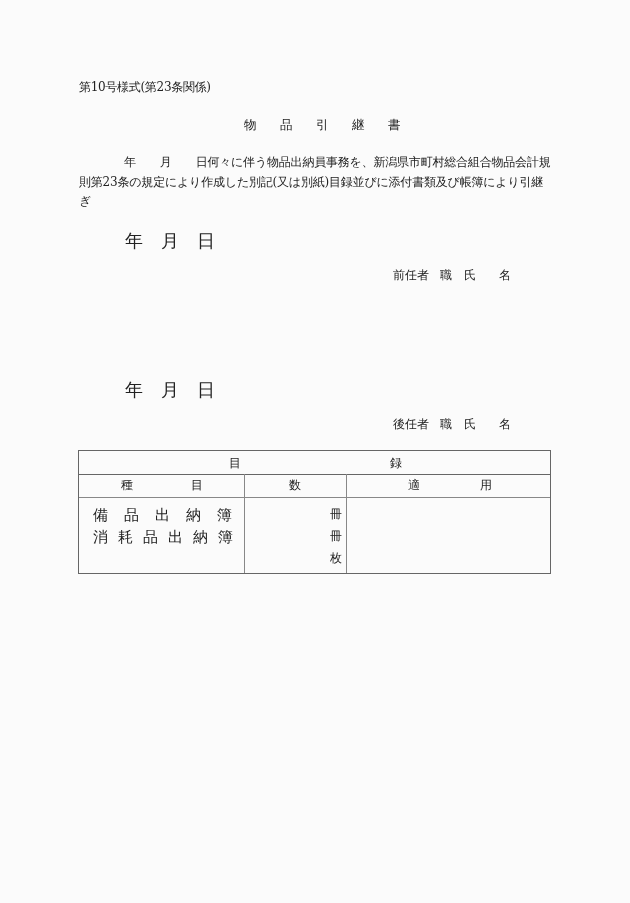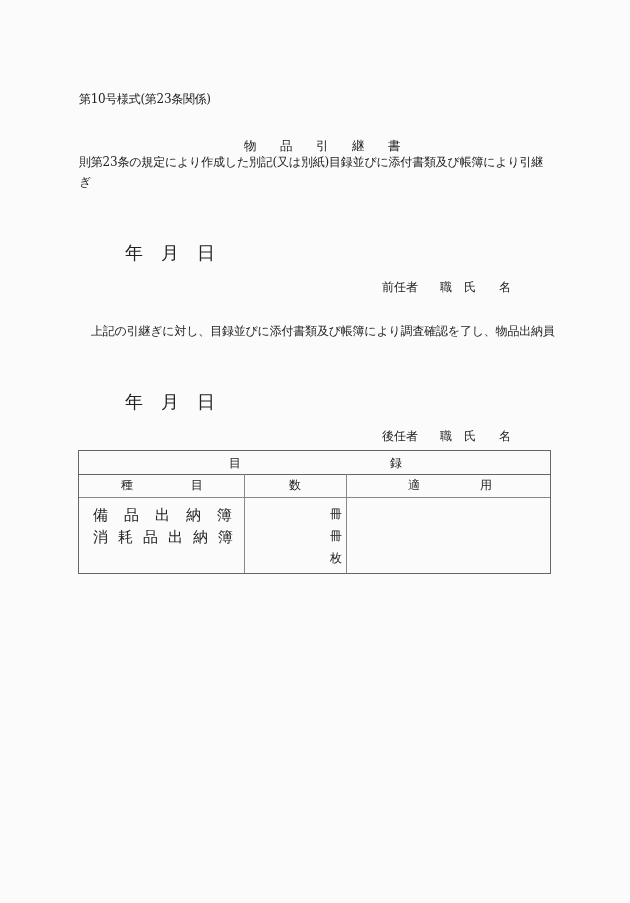--- a/index.html
+++ b/index.html
@@ -9,25 +9,25 @@
     }
     body {
       width: 630px;
       height: 903px;
       position: relative;
       overflow: hidden;
       font-family: "DejaVu Serif", "Liberation Serif", serif;
       color: #222;
       font-size: 12px;
     }
-    .abs { position: absolute; white-space: nowrap; line-height: 1; margin-top: 12px; }
+    .abs { position: absolute; white-space: nowrap; line-height: 1; }
 
     .form-no { left: 79px; top: 81px; font-size: 12px; letter-spacing: -0.3px; }
 
-    .title { left: 236px; top: 128px; font-size: 12.5px; padding-left: 8px; }
+    .title { left: 236px; top: 119px; font-size: 12.5px; padding-left: 8px; }
     .title span { display: inline-block; width: 36px; }
 
     .para {
       position: absolute;
       font-size: 12px;
       line-height: 19.5px;
       letter-spacing: -0.2px;
     }
     .para1 { left: 79px; top: 153px; width: 476px; }
     .para1 .l1 { padding-left: 45px; }
@@ -39,21 +39,21 @@
     .date {
       font-size: 18px;
     }
     .date span { display: inline-block; width: 36px; }
     .date1 { left: 125px; top: 232px; }
     .date2 { left: 125px; top: 381px; }
 
     .sig { font-size: 12px; }
     .sig1 { left: 382px; top: 269px; }
     .sig2 { left: 382px; top: 418px; }
-    .sig .role { display: inline-block; width: 58px; }
+    .sig .role { display: inline-block; width: 58px; text-align: center; }
     .sig .shoku { display: inline-block; width: 24px; }
     .sig .shi { display: inline-block; width: 35px; }
 
     
     .table {
       position: absolute;
       left: 78px;
       top: 450px;
       width: 473px;
       height: 124px;
@@ -97,33 +97,33 @@
 </head>
 <body>
 
 <div class="abs form-no">第10号様式(第23条関係)</div>
 
 <div class="abs title">
   <span>物</span><span>品</span><span>引</span><span>継</span><span>書</span>
 </div>
 
 <div class="para para1">
+  <div class="l1"><span>年</span><span class="gap"></span><span>月</span><span class="gap"></span><span>日何々に伴う物品出納員事務を、新潟県市町村総合組合物品会計規</span></div>
   <div>則第23条の規定により作成した別記(又は別紙)目録並びに添付書類及び帳簿により引継ぎ</div>
 </div>
 
 <div class="abs date date1">
   <span>年</span><span>月</span><span>日</span>
 </div>
 
 <div class="abs sig sig1">
   <span class="role">前任者</span><span class="shoku">職</span><span class="shi">氏</span><span>名</span>
 </div>
 
 <div class="para para2">
-  <div class="l1">上記の引継ぎに対し、目録並びに添付書類及び帳簿により調査確認を了し、物品出納員</div>
 </div>
 
 <div class="abs date date2">
   <span>年</span><span>月</span><span>日</span>
 </div>
 
 <div class="abs sig sig2">
   <span class="role">後任者</span><span class="shoku">職</span><span class="shi">氏</span><span>名</span>
 </div>
 

